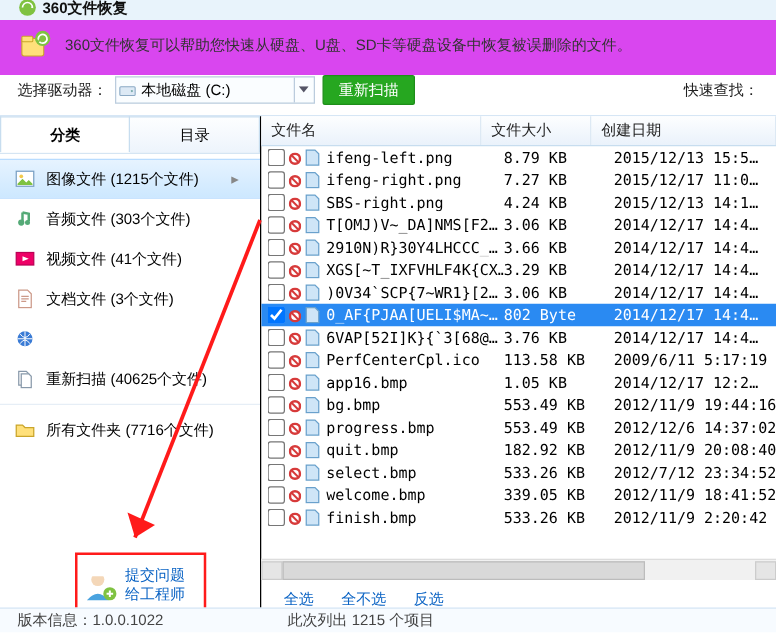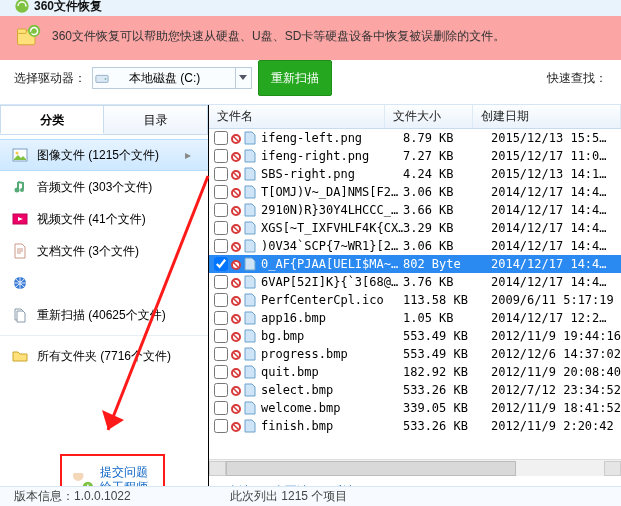--- a/index.html
+++ b/index.html
@@ -2,31 +2,31 @@
 <html><head>
 <meta charset="utf-8">
 <style>
   * { box-sizing: border-box; margin: 0; padding: 0; font-family: "Microsoft YaHei", "SimSun", sans-serif; font-size: 12px; }
   body { background: #fff; width: 621px; height: 506px; overflow: hidden; position: relative; }
 
   
   .title-strip { height: 16px; background: #e8f3fb; padding-left: 34px; line-height: 12px; font-weight: bold; color:#111; overflow:hidden;}
   .title-strip .app-icon { position:absolute; left:14px; top:-2px; width:16px; height:16px; }
 
-  .header { padding: 6px 14px 10px 14px; display:flex; align-items:center; gap:10px; background:#fca5a5;}
+  .header { padding: 6px 14px 10px 14px; display:flex; align-items:center; gap:10px; background:#d946ef;}
   .header .big-icon { width:28px; height:28px; }
   .header .slogan { color:#333; }
 
   .toolbar { padding: 0 14px 8px 14px; display:flex; align-items:center; gap:6px; border-bottom:1px solid #d6e6f5;}
   .drive-label { color:#222; }
-  .drive-select { height:22px; border:1px solid #bcd; background:#fafdff; padding:0 2px; display:flex; align-items:center; gap:20px; width:160px;}
+  .drive-select { height:22px; border:1px solid #bcd; background:#fafdff; padding:0 2px; display:flex; align-items:center; gap:4px; width:160px;}
   .drive-select .disk-icon{width:14px;height:14px;}
   .drive-select .txt{flex:1;}
   .drive-select .caret{width:14px;height:20px;border-left:1px solid #bcd;display:flex;align-items:center;justify-content:center;}
-  .rescan-btn { background:#26a720; color:#fff; border:1px solid #1e8e19; height:36px; padding:0 12px; cursor:pointer; border-radius:2px;}
+  .rescan-btn { background:#26a720; color:#fff; border:1px solid #1e8e19; height:24px; padding:0 12px; cursor:pointer; border-radius:2px;}
   .quick-search { margin-left:auto; color:#222; }
 
   .body-area { display:flex; height:401px; }
 
   
   .left-pane { width:213px; border-right:1px solid #000000; display:flex; flex-direction:column; }
   .ltabs { display:flex; height:30px; border-bottom:1px solid #c7ddef;}
   .ltab { flex:1; text-align:center; line-height:28px; border:1px solid #c7ddef; border-bottom:none; background:linear-gradient(#fdfeff,#edf4fc); cursor:pointer;}
   .ltab.active { border-bottom:1px solid #fff; background:#fff; font-weight:bold;}
   .ltab + .ltab {border-left:none;}

